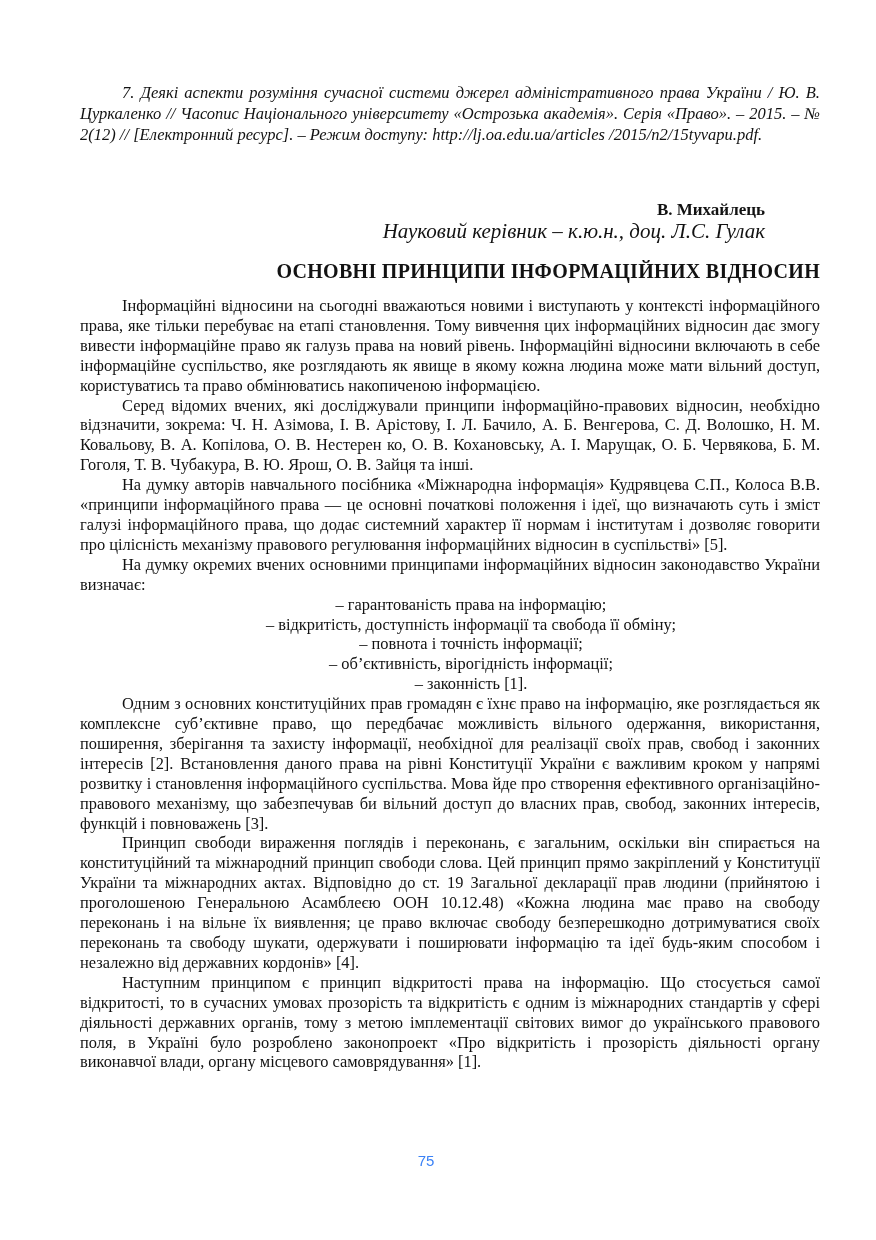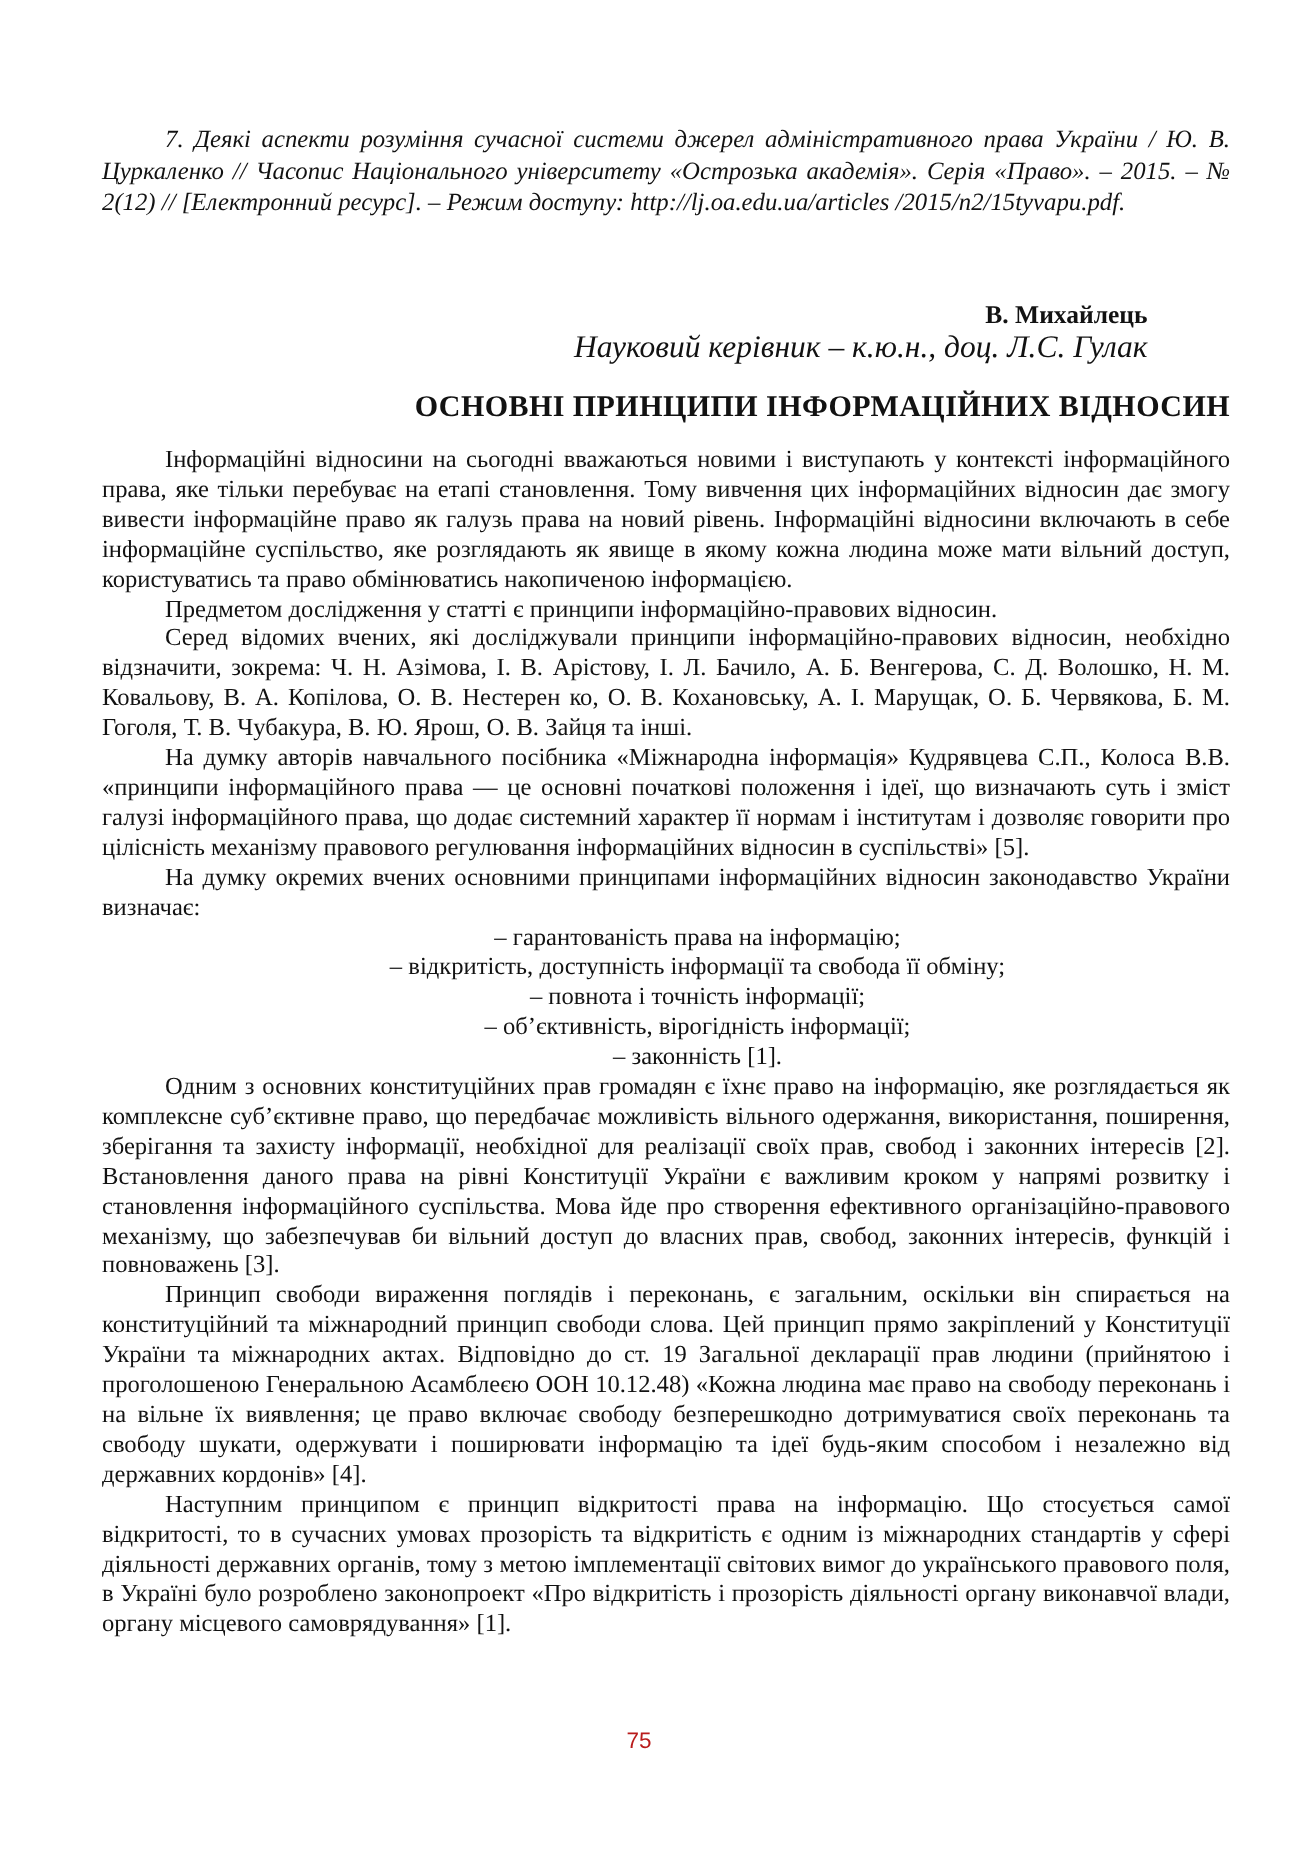--- a/index.html
+++ b/index.html
@@ -12,20 +12,21 @@
     width: 876px;
     height: 1240px;
     background: #ffffff;
     color: #121212;
     font-family: "Liberation Serif", serif;
     overflow: hidden;
     box-sizing: border-box;
   }
   .content {
     padding: 82px 56px 0 68px;
+    margin-left: 12px;
   }
   .citation {
     margin: 0;
     font-style: italic;
     font-size: 16.5px;
     line-height: 21px;
     text-align: justify;
     text-indent: 42px;
   }
   .byline {
@@ -67,41 +68,40 @@
     text-indent: 42px;
   }
   .page-number {
     position: absolute;
     top: 1152px;
     left: 0;
     width: 852px;
     text-align: center;
     font-family: "Liberation Sans", sans-serif;
     font-size: 15px;
-    color: #b91c1c;
+    color: #3b82f6;
   }
 </style>
 </head>
 <body>
 
 <div class="page">
   <div class="content">
 
     <p class="citation">7. Деякі аспекти розуміння сучасної системи джерел адміністративного права України / Ю. В. Цуркаленко // Часопис Національного університету «Острозька академія». Серія «Право». – 2015. – № 2(12) // [Електронний ресурс]. – Режим доступу: http://lj.oa.edu.ua/articles /2015/n2/15tyvapu.pdf.</p>
 
     <div class="byline">
       <div class="author">В. Михайлець</div>
       <div class="supervisor">Науковий керівник – к.ю.н., доц. Л.С. Гулак</div>
     </div>
 
     <h1 class="title">ОСНОВНІ ПРИНЦИПИ ІНФОРМАЦІЙНИХ ВІДНОСИН</h1>
 
     <div class="body">
       <p>Інформаційні відносини на сьогодні вважаються новими і виступають у контексті інформаційного права, яке тільки перебуває на етапі становлення. Тому вивчення цих інформаційних відносин дає змогу вивести інформаційне право як галузь права на новий рівень. Інформаційні відносини включають в себе інформаційне суспільство, яке розглядають як явище в якому кожна людина може мати вільний доступ, користуватись та право обмінюватись накопиченою інформацією.</p>
-      <p>Предметом дослідження у статті є принципи інформаційно-правових відносин.</p>
       <p>Серед відомих вчених, які досліджували принципи інформаційно-правових відносин, необхідно відзначити, зокрема: Ч. Н. Азімова, І. В. Арістову, І. Л. Бачило, А. Б. Венгерова, С. Д. Волошко, Н. М. Ковальову, В. А. Копілова, О. В. Нестерен ко, О. В. Кохановську, А. І. Марущак, О. Б. Червякова, Б. М. Гоголя, Т. В. Чубакура, В. Ю. Ярош, О. В. Зайця та інші.</p>
       <p>На думку авторів навчального посібника «Міжнародна інформація» Кудрявцева С.П., Колоса В.В. «принципи інформаційного права — це основні початкові положення і ідеї, що визначають суть і зміст галузі інформаційного права, що додає системний характер її нормам і інститутам і дозволяє говорити про цілісність механізму правового регулювання інформаційних відносин в суспільстві» [5].</p>
       <p>На думку окремих вчених основними принципами інформаційних відносин законодавство України визначає:</p>
 
       <div class="list">
         <div class="list-item">– гарантованість права на інформацію;</div>
         <div class="list-item">– відкритість, доступність інформації та свобода її обміну;</div>
         <div class="list-item">– повнота і точність інформації;</div>
         <div class="list-item">– об’єктивність, вірогідність інформації;</div>
         <div class="list-item">– законність [1].</div>

